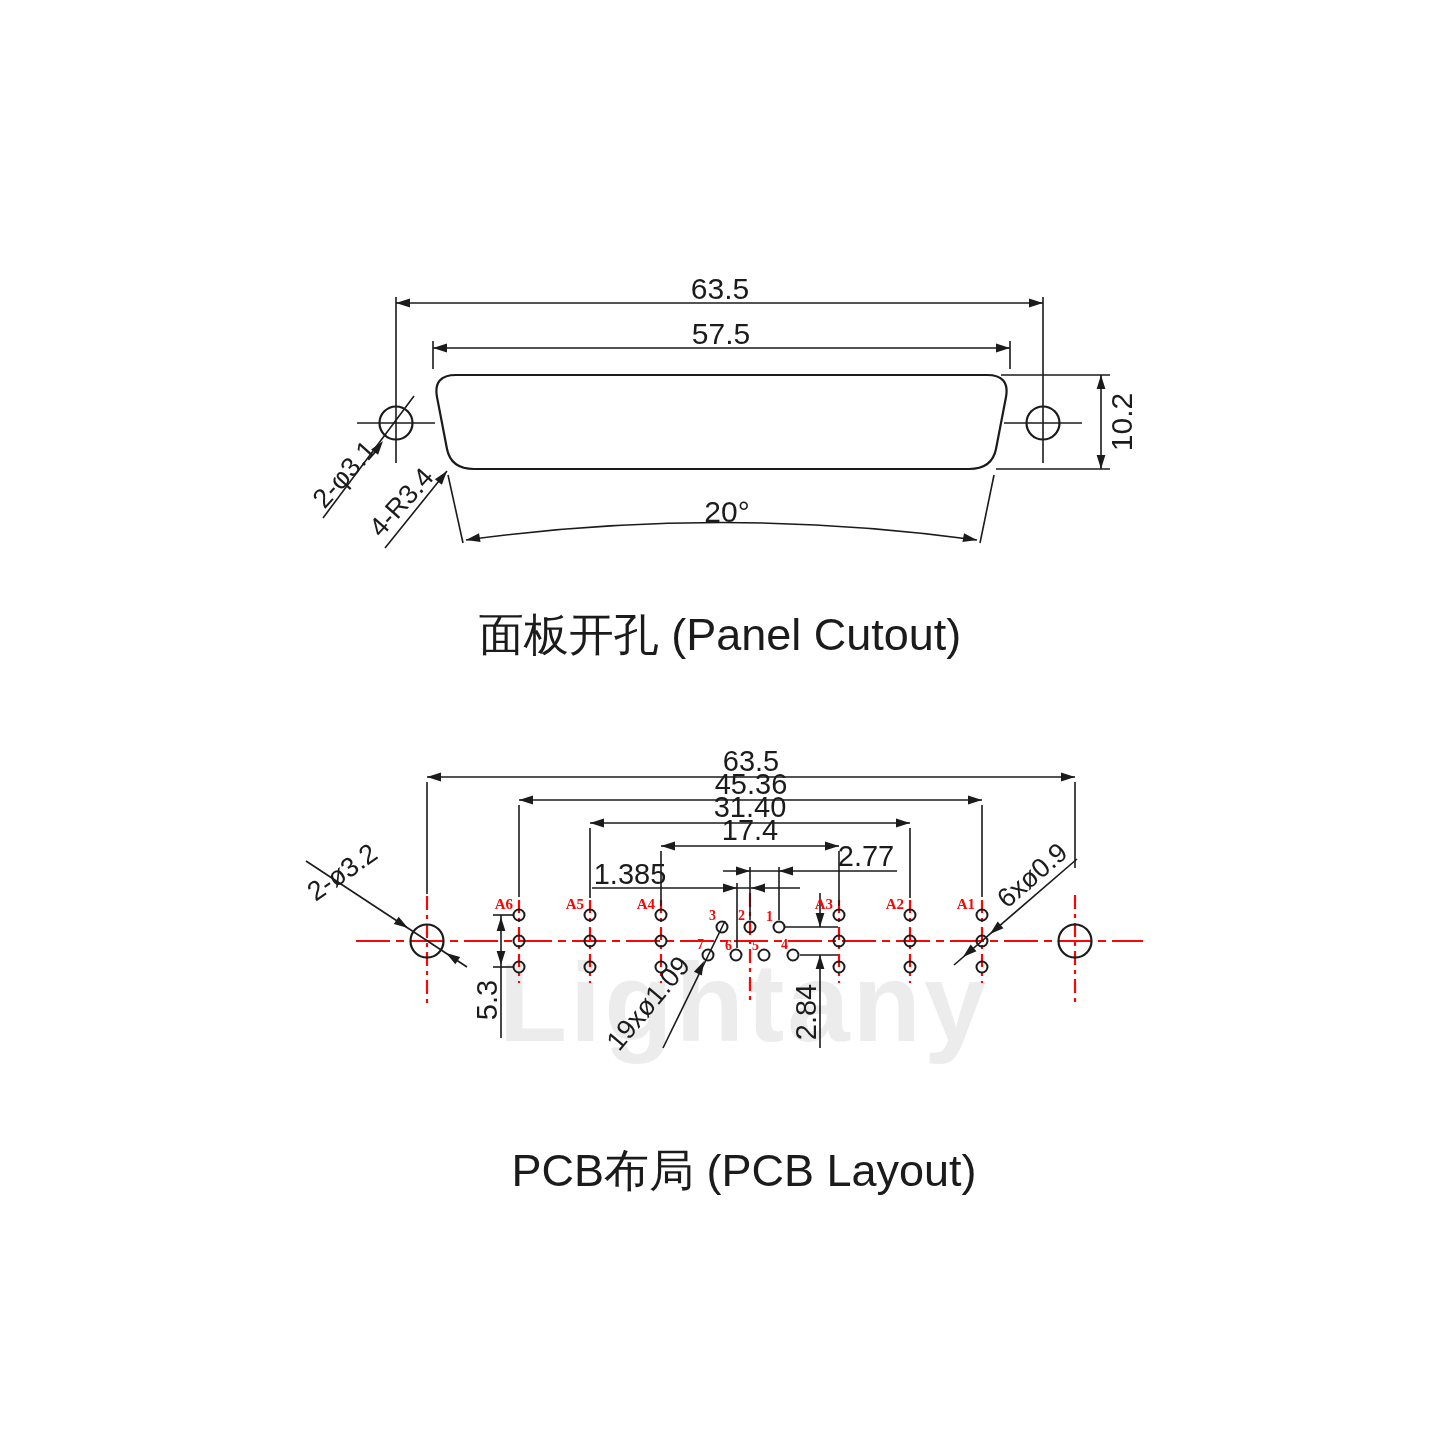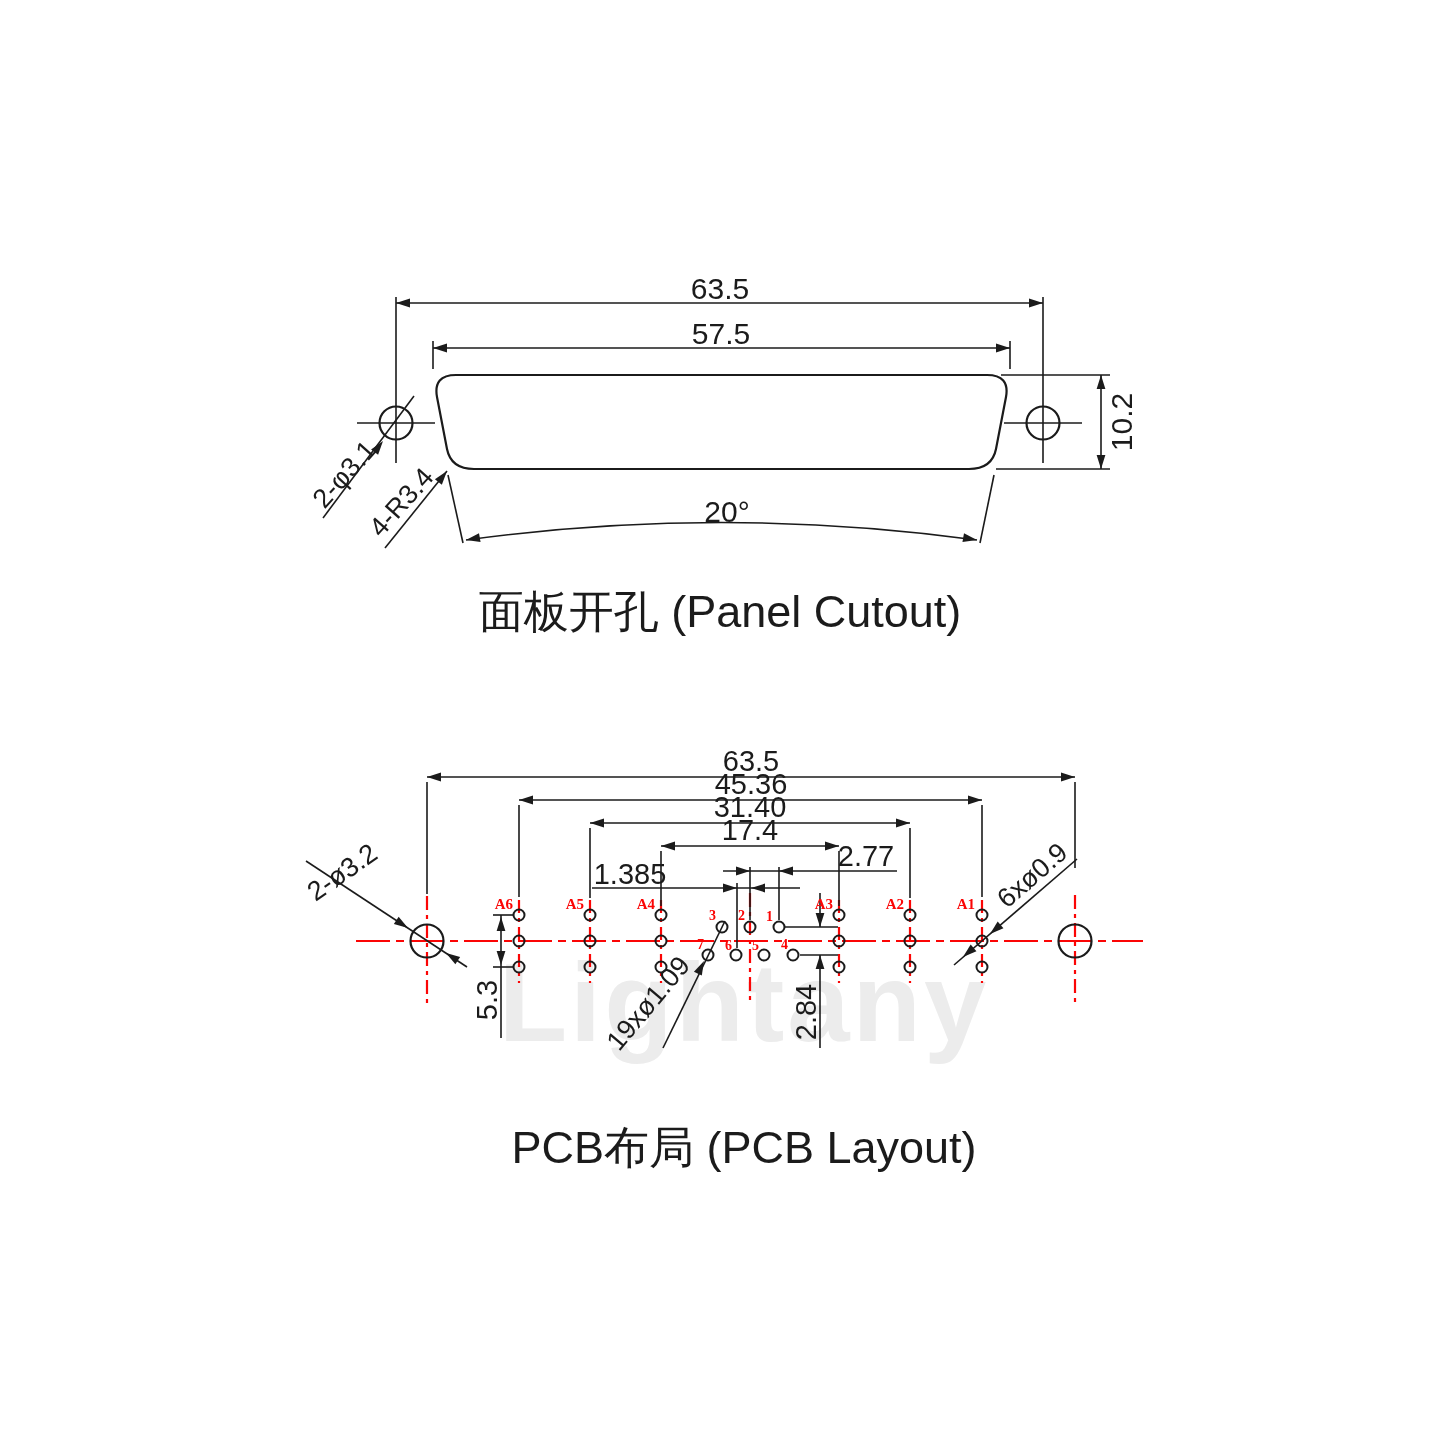--- a/index.html
+++ b/index.html
@@ -3,21 +3,21 @@
 <meta charset="utf-8">
 <style>
   html,body{margin:0;padding:0;background:#ffffff;}
   .stage{position:relative;width:1440px;height:1440px;background:#ffffff;overflow:hidden;
          font-family:"Liberation Sans",sans-serif;}
   .watermark{position:absolute;left:4px;top:938px;width:100%;text-align:center;
              font-size:112px;font-weight:700;color:#ececec;letter-spacing:3px;z-index:1;
              font-family:"Liberation Sans",sans-serif;user-select:none;padding-left:20px;}
   svg.drawing{position:absolute;left:0;top:0;z-index:2;}
   .fig-title{position:absolute;left:0;width:100%;text-align:center;color:#1b1b1b;
-             font-size:45px;font-weight:500;z-index:3;font-family:"Liberation Sans",sans-serif;}
+             font-size:45px;font-weight:500;z-index:3;font-family:"Liberation Sans",sans-serif;margin-top:23px;}
   .title-panel{top:582px;}
   .title-pcb{top:1118px;padding-left:24px;}
 </style>
 </head>
 <body>
 
 <div class="stage">
   <div class="watermark">Lightany</div>
   <svg class="drawing" id="drawing-svg" width="1440" height="1440" viewBox="0 0 1440 1440">
       <g>

